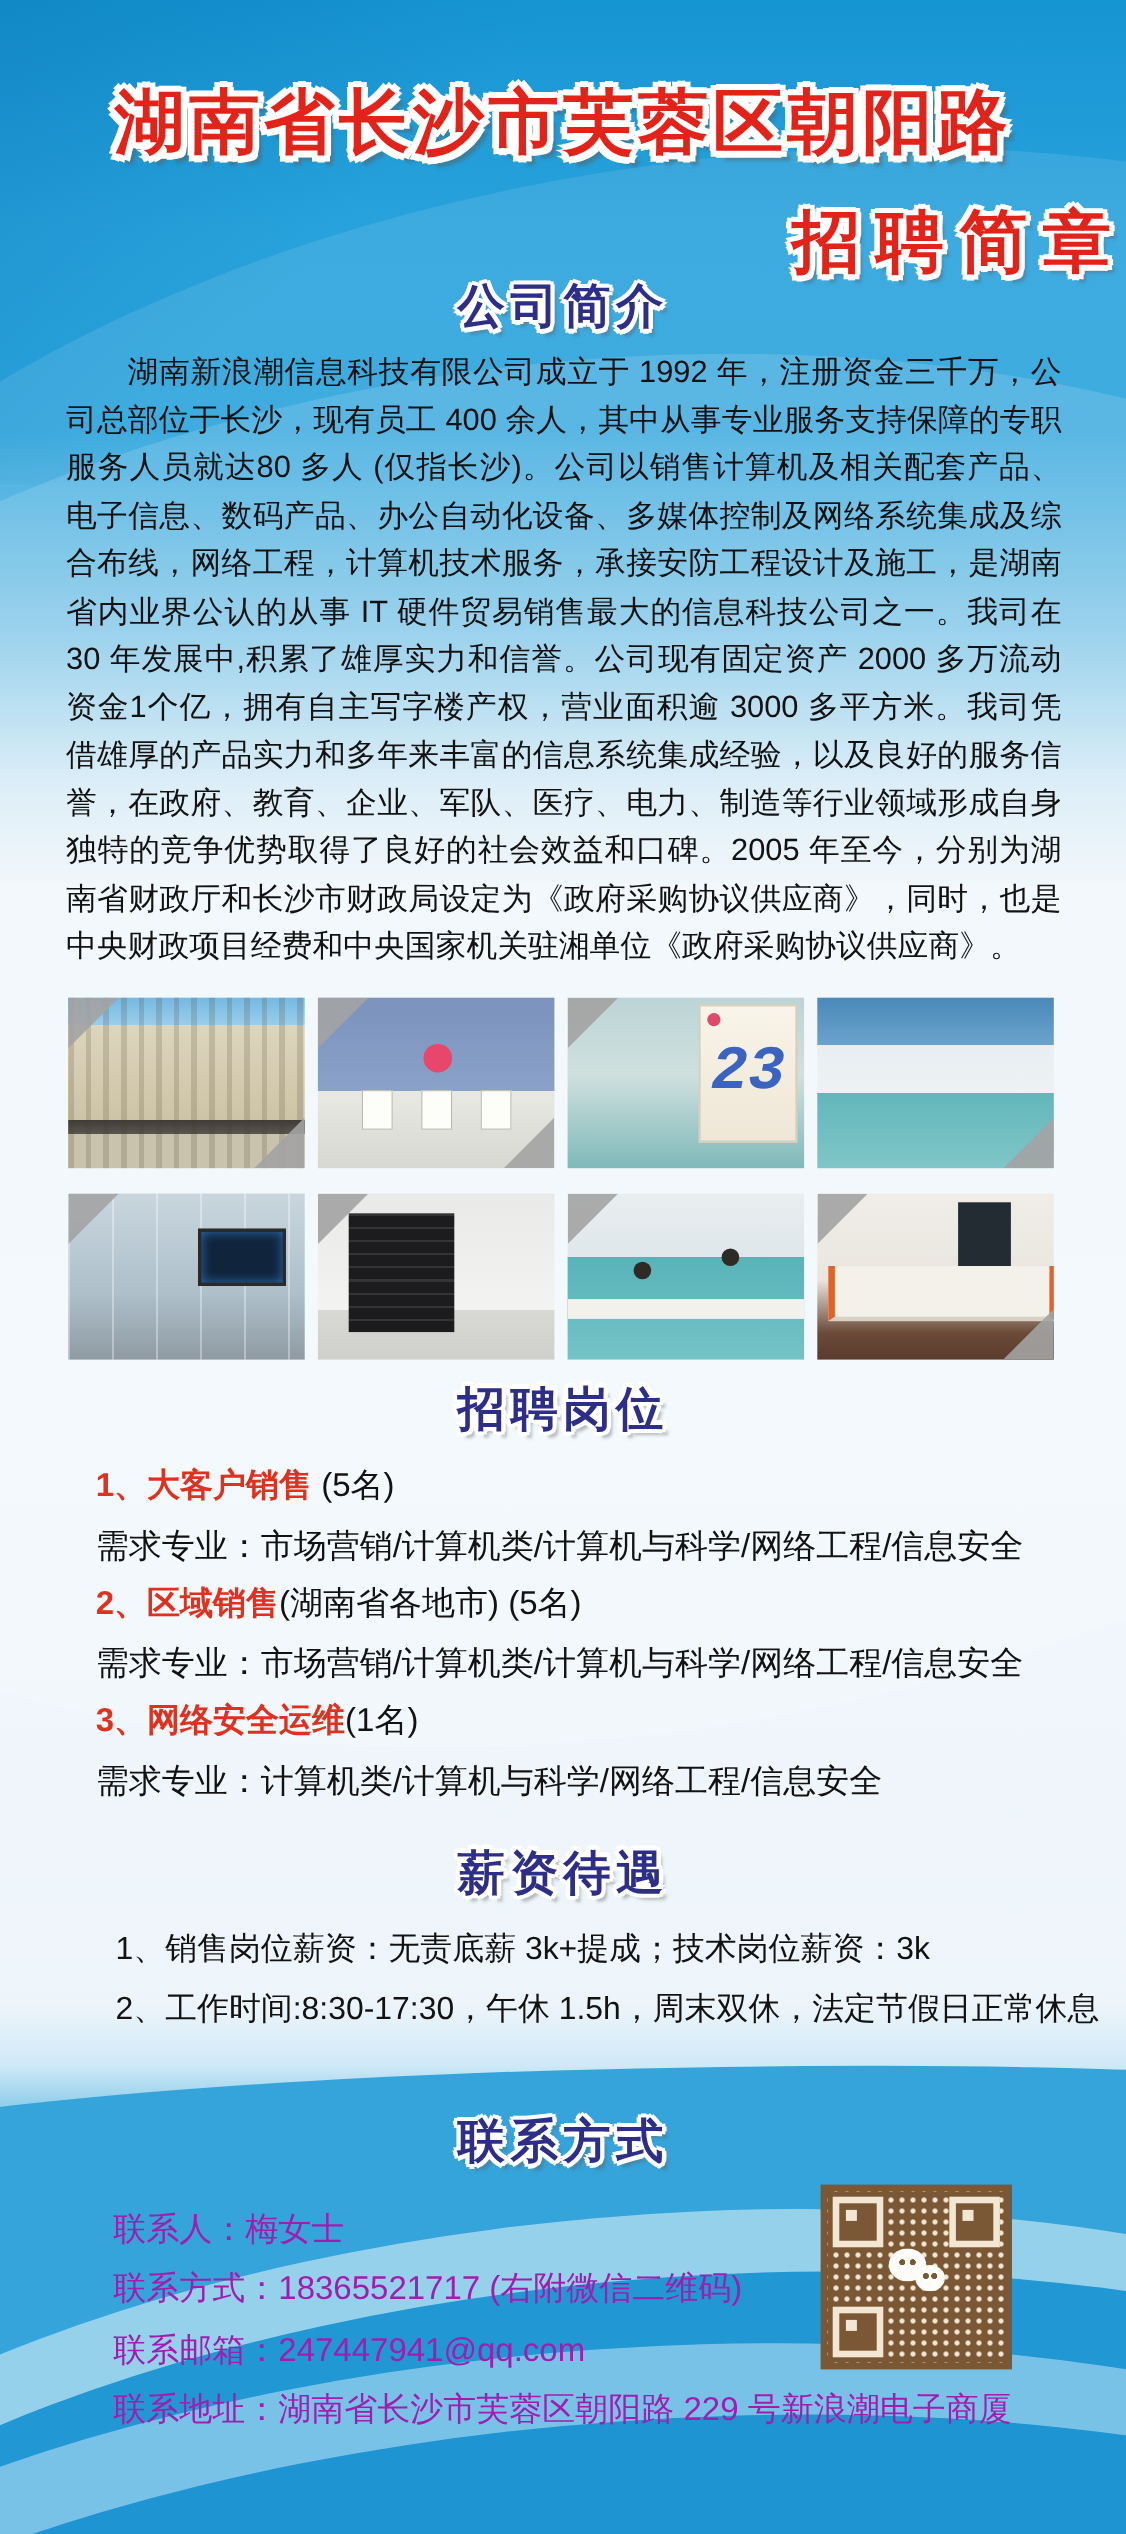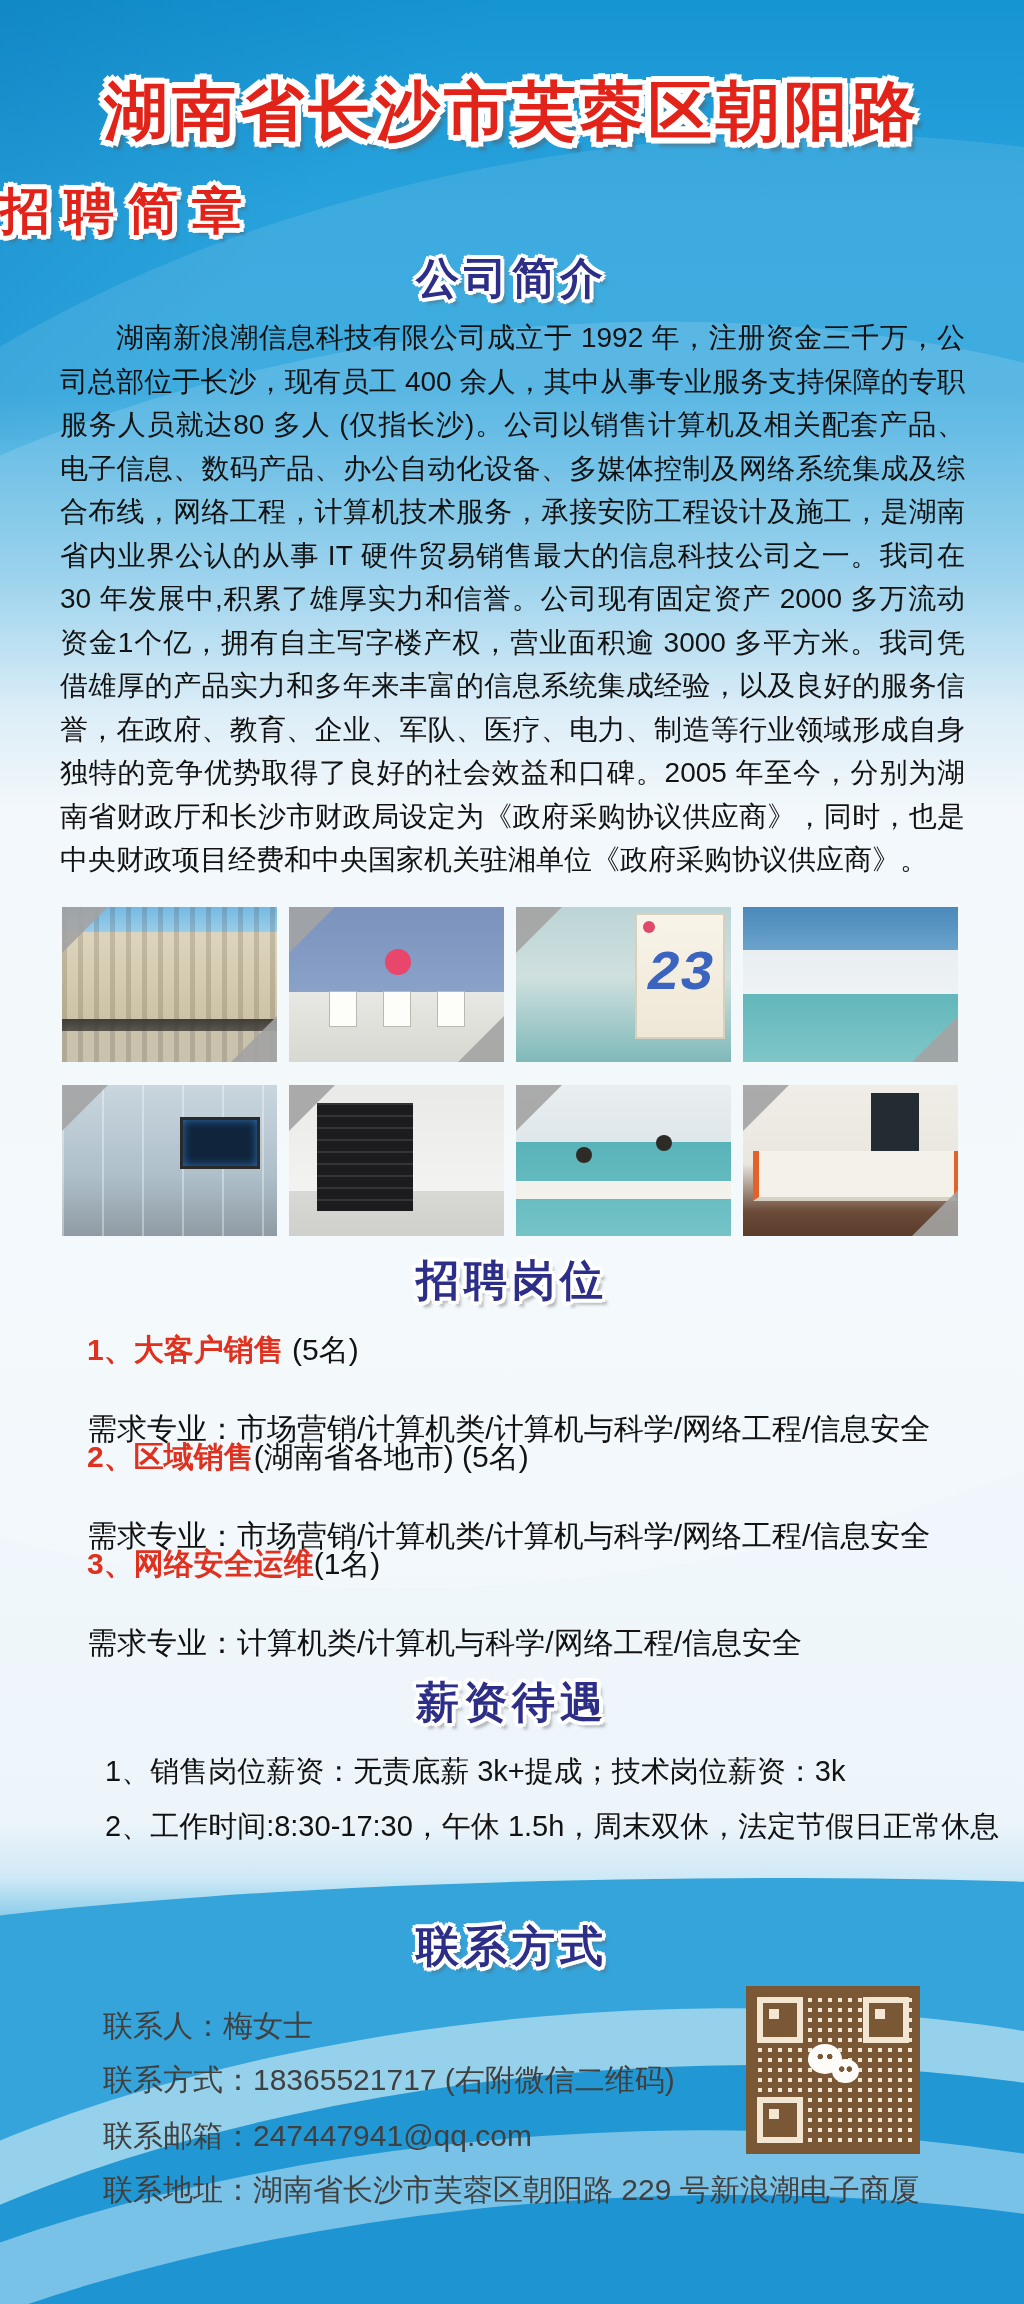--- a/index.html
+++ b/index.html
@@ -25,39 +25,39 @@
   .wave-c{left:-420px;top:2135px;width:1980px;height:820px;border-radius:50%;
     background:rgba(210,236,249,.5);transform:rotate(-4deg);}
   .wave-d{left:-420px;top:2200px;width:2030px;height:840px;border-radius:50%;
     background:#1e95d2;transform:rotate(-4deg);}
   
   .layer{position:absolute;z-index:2;}
   .main-title{left:0;right:0;top:68px;text-align:center;font-size:64px;font-weight:700;
     letter-spacing:4px;color:#e2231a;
     text-shadow:-5px -5px 0 #fff,5px -5px 0 #fff,-5px 5px 0 #fff,5px 5px 0 #fff,
     -6px 0 0 #fff,6px 0 0 #fff,0 -6px 0 #fff,0 6px 0 #fff,8px 9px 3px rgba(90,90,90,.45);}
-  .subtitle{left:0;right:0;top:178px;text-align:left;font-size:50px;font-weight:700;
+  .subtitle{left:0;right:0;top:178px;text-align:right;font-size:62px;font-weight:700;
     letter-spacing:14px;color:#e2231a;
     text-shadow:-4px -4px 0 #fff,4px -4px 0 #fff,-4px 4px 0 #fff,4px 4px 0 #fff,
     -5px 0 0 #fff,5px 0 0 #fff,0 -5px 0 #fff,0 5px 0 #fff,6px 7px 3px rgba(90,90,90,.4);}
   .h-section{left:0;right:0;text-align:center;font-size:43px;font-weight:700;
     letter-spacing:5px;color:#2d2e87;
     text-shadow:-3px -3px 0 #fff,3px -3px 0 #fff,-3px 3px 0 #fff,3px 3px 0 #fff,
     -4px 0 0 #fff,4px 0 0 #fff,0 -4px 0 #fff,0 4px 0 #fff,5px 6px 3px rgba(90,90,90,.4);}
   .h-intro{top:250px;} .h-positions{top:1252px;} .h-salary{top:1674px;} .h-contact{top:1918px;}
   .intro-par{left:60px;top:316px;width:905px;font-size:28px;line-height:43.5px;color:#121212;
     text-align:justify;text-indent:2em;}
   .pos-line{left:87px;font-size:30px;white-space:nowrap;color:#121212;}
   .pos-red{color:#e0301e;font-weight:700;}
   .pos-rest{color:#121212;font-weight:400;}
-  .majors{left:87px;font-size:30px;white-space:nowrap;color:#121212;margin-top:24px;}
+  .majors{left:87px;font-size:30px;white-space:nowrap;color:#121212;}
   .sal-line{left:105px;font-size:29px;color:#121212;white-space:nowrap;}
   .sal-wrap{left:105px;width:850px;font-size:29px;color:#121212;line-height:56px;
     padding-left:46px;text-indent:-46px;white-space:normal;}
-  .contact-line{left:103px;font-size:30px;color:#404040;white-space:nowrap;}
+  .contact-line{left:103px;font-size:30px;color:#a21caf;white-space:nowrap;}
   
   .photo{position:absolute;z-index:2;width:215px;overflow:hidden;background:#ccc;}
   .row1{top:907px;height:155px;} .row2{top:1085px;height:151px;}
   .c1{left:62px;} .c2{left:289px;} .c3{left:516px;} .c4{left:743px;}
   .tri{position:absolute;width:46px;height:46px;background:#a3a3a3;opacity:.9;}
   .tri-tl{left:0;top:0;clip-path:polygon(0 0,100% 0,0 100%);}
   .tri-br{right:0;bottom:0;clip-path:polygon(100% 0,100% 100%,0 100%);}
   .ph-el{position:absolute;}
   .ph-building{background:
     repeating-linear-gradient(90deg,rgba(70,60,40,.18) 0 5px,transparent 5px 16px),

